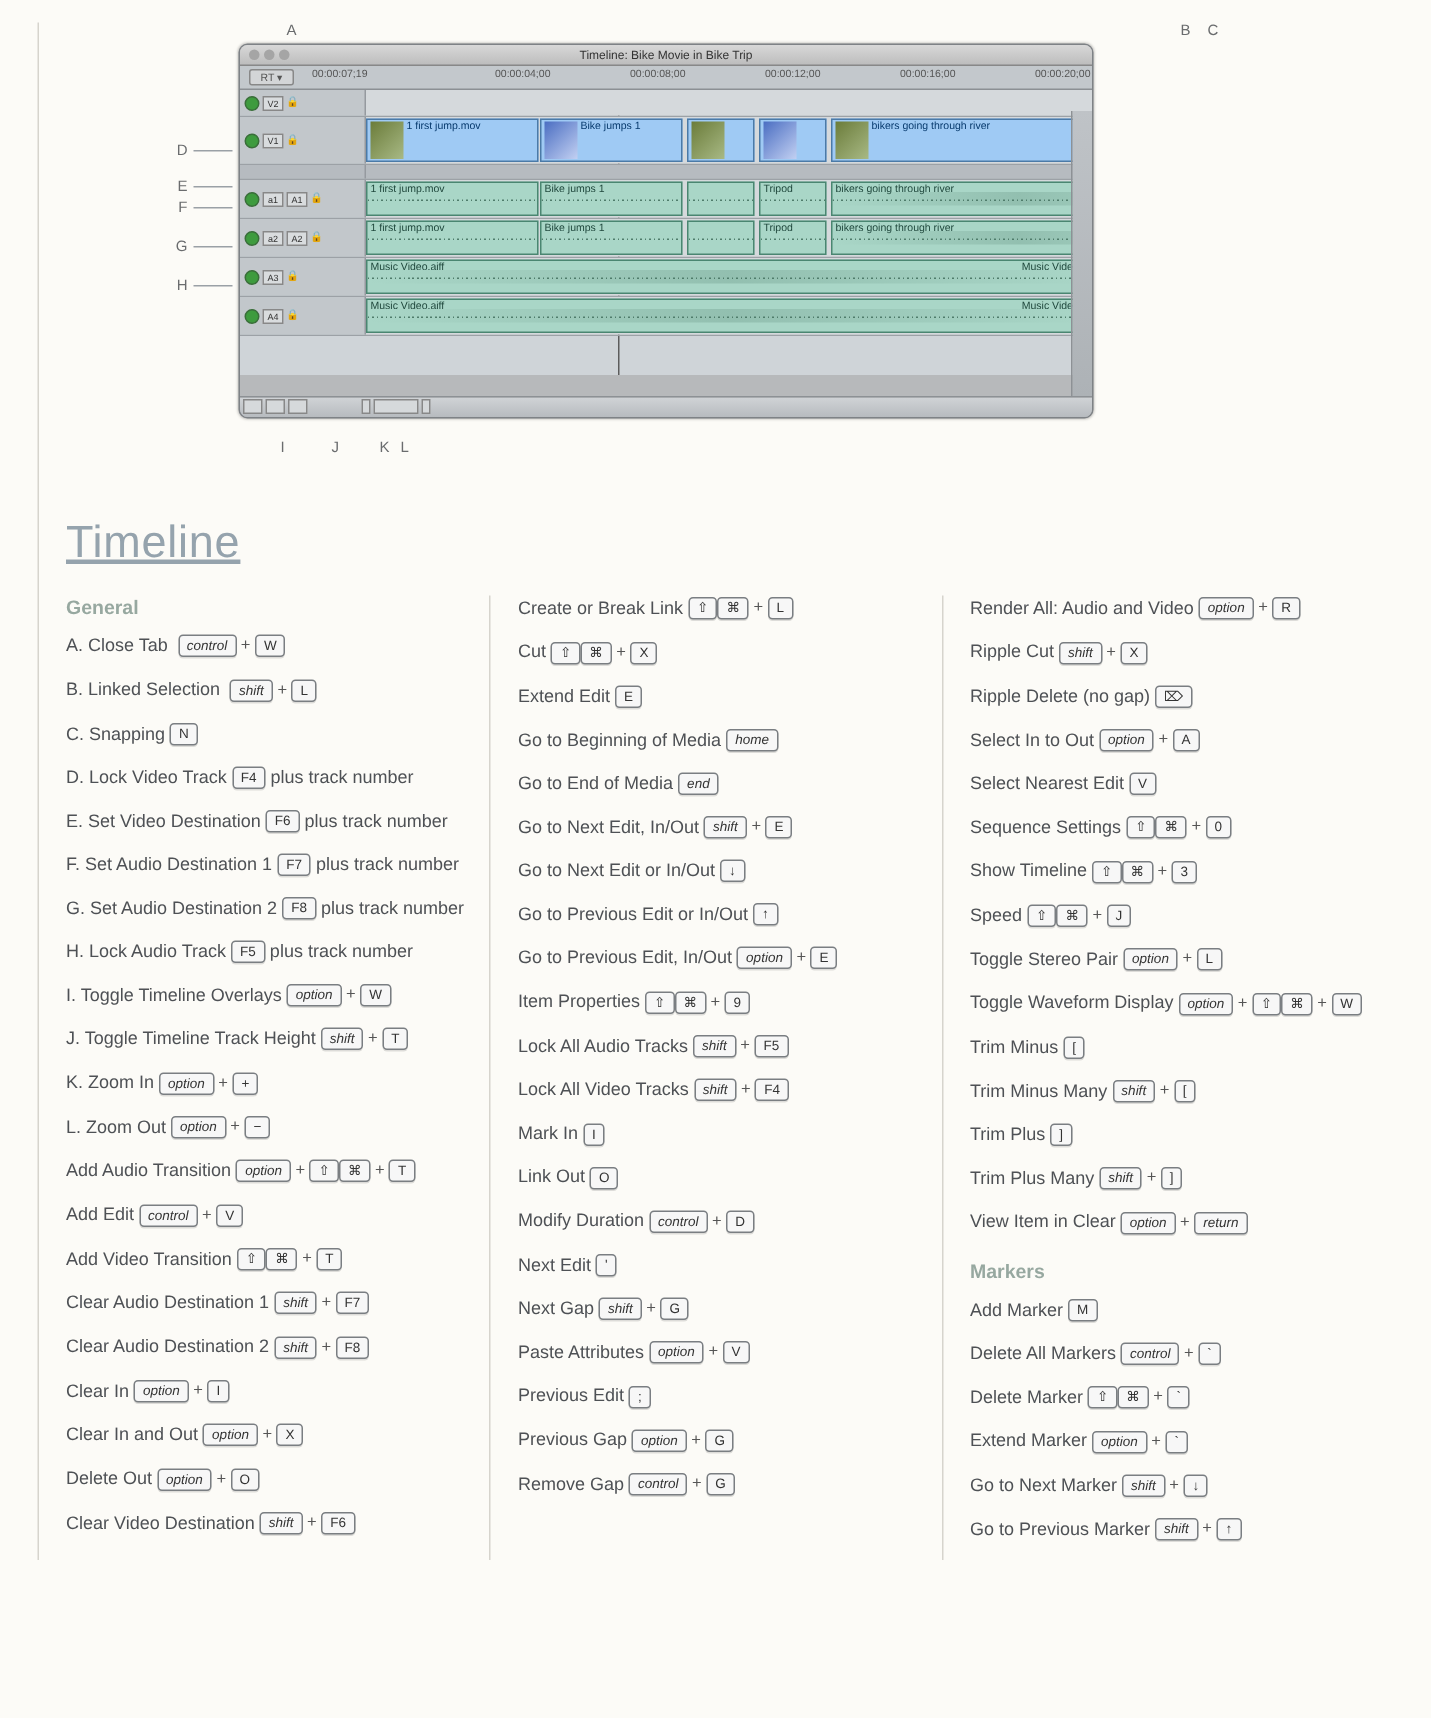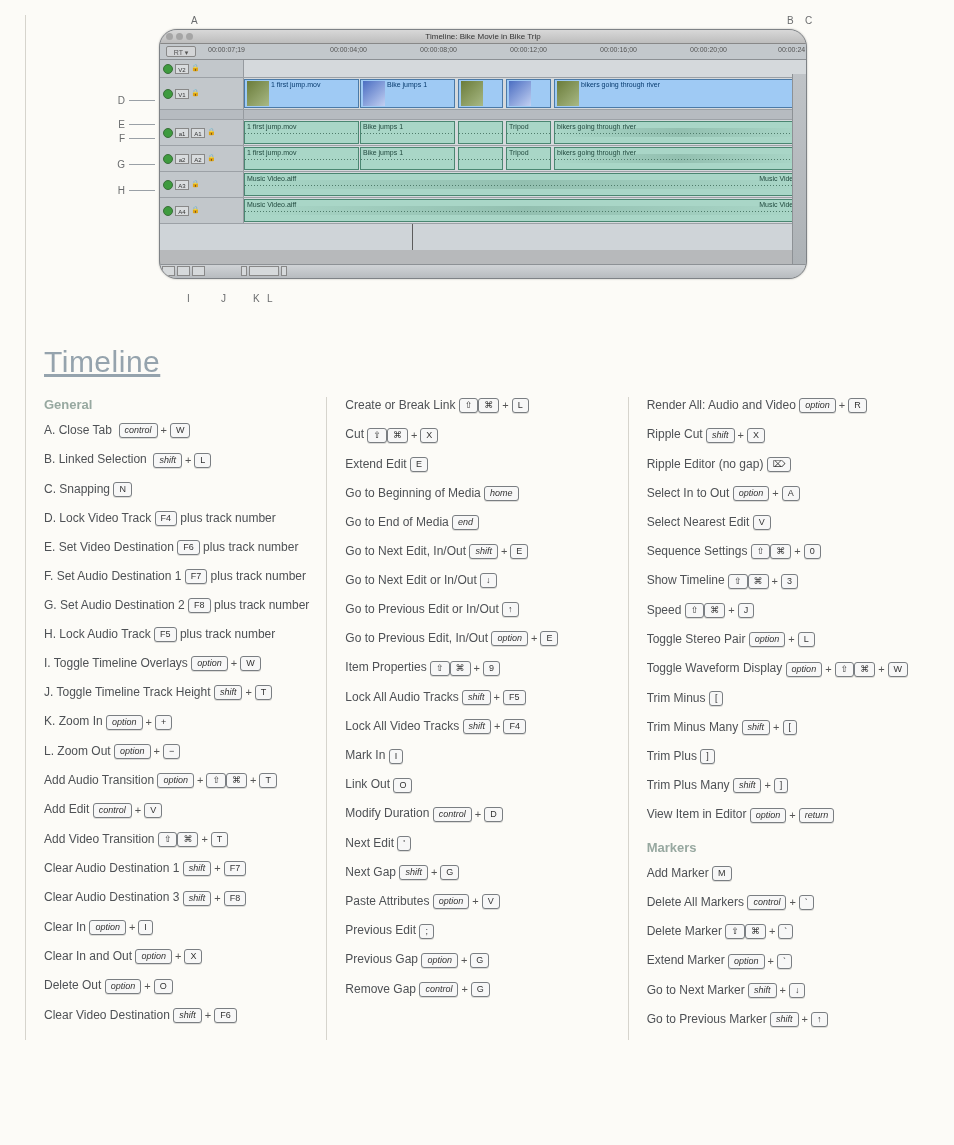--- a/index.html
+++ b/index.html
@@ -35,24 +35,24 @@
     border-left:1px solid var(--rule);
     padding-left:18px;
   }
 
   
   .figwrap{position:relative; height:290px; margin-bottom:40px; margin-left:115px; width:720px}
   .letters-top{position:absolute;top:0; font-size:10px; color:var(--label); width:100%}
   .letters-top span{position:absolute}
   .tl{
     position:absolute; top:14px; left:0;
-    width:648px; height:250px;
+    width:570px; height:250px;
     border:1px solid #7e8286;
     background:var(--tl-chrome);
-    border-radius:18px;
+    border-radius:6px;
     overflow:hidden;
     box-shadow:0 0 2px rgba(0,0,0,.3);
     font-size:7px;
     color:#333;
   }
   .tl-title{height:14px; line-height:14px; text-align:center; background:linear-gradient(#d8d8d8,#bdbdbd); border-bottom:1px solid #888; font-size:8px; color:#333; position:relative}
   .tl-dots{position:absolute;left:6px;top:3px;display:flex;gap:3px}
   .tl-dots i{width:7px;height:7px;border-radius:50%;background:#a5a5a5;display:block}
   .tl-tab{height:14px;background:#9fa4a9;border-bottom:1px solid #888;position:relative}
   .tab{position:absolute;left:4px;top:1px;background:#d0d3d6;border:1px solid #888;border-bottom:none;border-radius:4px 4px 0 0;padding:0 10px;height:12px;line-height:12px;font-size:8px;color:#222}
@@ -280,21 +280,21 @@
       <div class="row"><span class="lbl">G.  Set Audio Destination 2</span>&nbsp;<span class="key up">F8</span><span class="tail"> plus track number</span></div>
       <div class="row"><span class="lbl">H.  Lock Audio Track</span>&nbsp;<span class="key up">F5</span><span class="tail"> plus track number</span></div>
       <div class="row"><span class="lbl">I.  Toggle Timeline Overlays</span>&nbsp;<span class="key">option</span><span class="plus">+</span><span class="key up">W</span></div>
       <div class="row"><span class="lbl">J.  Toggle Timeline Track Height</span>&nbsp;<span class="key">shift</span><span class="plus">+</span><span class="key up">T</span></div>
       <div class="row"><span class="lbl">K.  Zoom In</span>&nbsp;<span class="key">option</span><span class="plus">+</span><span class="key up">+</span></div>
       <div class="row"><span class="lbl">L.  Zoom Out</span>&nbsp;<span class="key">option</span><span class="plus">+</span><span class="key up">−</span></div>
       <div class="row"><span class="lbl">Add Audio Transition</span>&nbsp;<span class="key">option</span><span class="plus">+</span><span class="key up">⇧</span><span class="key up">⌘</span><span class="plus">+</span><span class="key up">T</span></div>
       <div class="row"><span class="lbl">Add Edit</span>&nbsp;<span class="key">control</span><span class="plus">+</span><span class="key up">V</span></div>
       <div class="row"><span class="lbl">Add Video Transition</span>&nbsp;<span class="key up">⇧</span><span class="key up">⌘</span><span class="plus">+</span><span class="key up">T</span></div>
       <div class="row"><span class="lbl">Clear Audio Destination 1</span>&nbsp;<span class="key">shift</span><span class="plus">+</span><span class="key up">F7</span></div>
-      <div class="row"><span class="lbl">Clear Audio Destination 3</span>&nbsp;<span class="key">shift</span><span class="plus">+</span><span class="key up">F8</span></div>
+      <div class="row"><span class="lbl">Clear Audio Destination 2</span>&nbsp;<span class="key">shift</span><span class="plus">+</span><span class="key up">F8</span></div>
       <div class="row"><span class="lbl">Clear In</span>&nbsp;<span class="key">option</span><span class="plus">+</span><span class="key up">I</span></div>
       <div class="row"><span class="lbl">Clear In and Out</span>&nbsp;<span class="key">option</span><span class="plus">+</span><span class="key up">X</span></div>
       <div class="row"><span class="lbl">Delete Out</span>&nbsp;<span class="key">option</span><span class="plus">+</span><span class="key up">O</span></div>
       <div class="row"><span class="lbl">Clear Video Destination</span>&nbsp;<span class="key">shift</span><span class="plus">+</span><span class="key up">F6</span></div>
     </div>
 
     <div class="col">
       <div class="row"><span class="lbl">Create or Break Link</span>&nbsp;<span class="key up">⇧</span><span class="key up">⌘</span><span class="plus">+</span><span class="key up">L</span></div>
       <div class="row"><span class="lbl">Cut</span>&nbsp;<span class="key up">⇧</span><span class="key up">⌘</span><span class="plus">+</span><span class="key up">X</span></div>
       <div class="row"><span class="lbl">Extend Edit</span>&nbsp;<span class="key up">E</span></div>
@@ -314,33 +314,33 @@
       <div class="row"><span class="lbl">Next Gap</span>&nbsp;<span class="key">shift</span><span class="plus">+</span><span class="key up">G</span></div>
       <div class="row"><span class="lbl">Paste Attributes</span>&nbsp;<span class="key">option</span><span class="plus">+</span><span class="key up">V</span></div>
       <div class="row"><span class="lbl">Previous Edit</span>&nbsp;<span class="key up">;</span></div>
       <div class="row"><span class="lbl">Previous Gap</span>&nbsp;<span class="key">option</span><span class="plus">+</span><span class="key up">G</span></div>
       <div class="row"><span class="lbl">Remove Gap</span>&nbsp;<span class="key">control</span><span class="plus">+</span><span class="key up">G</span></div>
     </div>
 
     <div class="col">
       <div class="row"><span class="lbl">Render All: Audio and Video</span>&nbsp;<span class="key">option</span><span class="plus">+</span><span class="key up">R</span></div>
       <div class="row"><span class="lbl">Ripple Cut</span>&nbsp;<span class="key">shift</span><span class="plus">+</span><span class="key up">X</span></div>
-      <div class="row"><span class="lbl">Ripple Editor (no gap)</span>&nbsp;<span class="key up">⌦</span></div>
+      <div class="row"><span class="lbl">Ripple Delete (no gap)</span>&nbsp;<span class="key up">⌦</span></div>
       <div class="row"><span class="lbl">Select In to Out</span>&nbsp;<span class="key">option</span><span class="plus">+</span><span class="key up">A</span></div>
       <div class="row"><span class="lbl">Select Nearest Edit</span>&nbsp;<span class="key up">V</span></div>
       <div class="row"><span class="lbl">Sequence Settings</span>&nbsp;<span class="key up">⇧</span><span class="key up">⌘</span><span class="plus">+</span><span class="key up">0</span></div>
       <div class="row"><span class="lbl">Show Timeline</span>&nbsp;<span class="key up">⇧</span><span class="key up">⌘</span><span class="plus">+</span><span class="key up">3</span></div>
       <div class="row"><span class="lbl">Speed</span>&nbsp;<span class="key up">⇧</span><span class="key up">⌘</span><span class="plus">+</span><span class="key up">J</span></div>
       <div class="row"><span class="lbl">Toggle Stereo Pair</span>&nbsp;<span class="key">option</span><span class="plus">+</span><span class="key up">L</span></div>
       <div class="row"><span class="lbl">Toggle Waveform Display</span>&nbsp;<span class="key">option</span><span class="plus">+</span><span class="key up">⇧</span><span class="key up">⌘</span><span class="plus">+</span><span class="key up">W</span></div>
       <div class="row"><span class="lbl">Trim Minus</span>&nbsp;<span class="key up">[</span></div>
       <div class="row"><span class="lbl">Trim Minus Many</span>&nbsp;<span class="key">shift</span><span class="plus">+</span><span class="key up">[</span></div>
       <div class="row"><span class="lbl">Trim Plus</span>&nbsp;<span class="key up">]</span></div>
       <div class="row"><span class="lbl">Trim Plus Many</span>&nbsp;<span class="key">shift</span><span class="plus">+</span><span class="key up">]</span></div>
-      <div class="row"><span class="lbl">View Item in Editor</span>&nbsp;<span class="key">option</span><span class="plus">+</span><span class="key">return</span></div>
+      <div class="row"><span class="lbl">View Item in Clear</span>&nbsp;<span class="key">option</span><span class="plus">+</span><span class="key">return</span></div>
 
       <h2 style="margin-top:16px">Markers</h2>
       <div class="row"><span class="lbl">Add Marker</span>&nbsp;<span class="key up">M</span></div>
       <div class="row"><span class="lbl">Delete All Markers</span>&nbsp;<span class="key">control</span><span class="plus">+</span><span class="key up">`</span></div>
       <div class="row"><span class="lbl">Delete Marker</span>&nbsp;<span class="key up">⇧</span><span class="key up">⌘</span><span class="plus">+</span><span class="key up">`</span></div>
       <div class="row"><span class="lbl">Extend Marker</span>&nbsp;<span class="key">option</span><span class="plus">+</span><span class="key up">`</span></div>
       <div class="row"><span class="lbl">Go to Next Marker</span>&nbsp;<span class="key">shift</span><span class="plus">+</span><span class="key up">↓</span></div>
       <div class="row"><span class="lbl">Go to Previous Marker</span>&nbsp;<span class="key">shift</span><span class="plus">+</span><span class="key up">↑</span></div>
     </div>
   </div>

